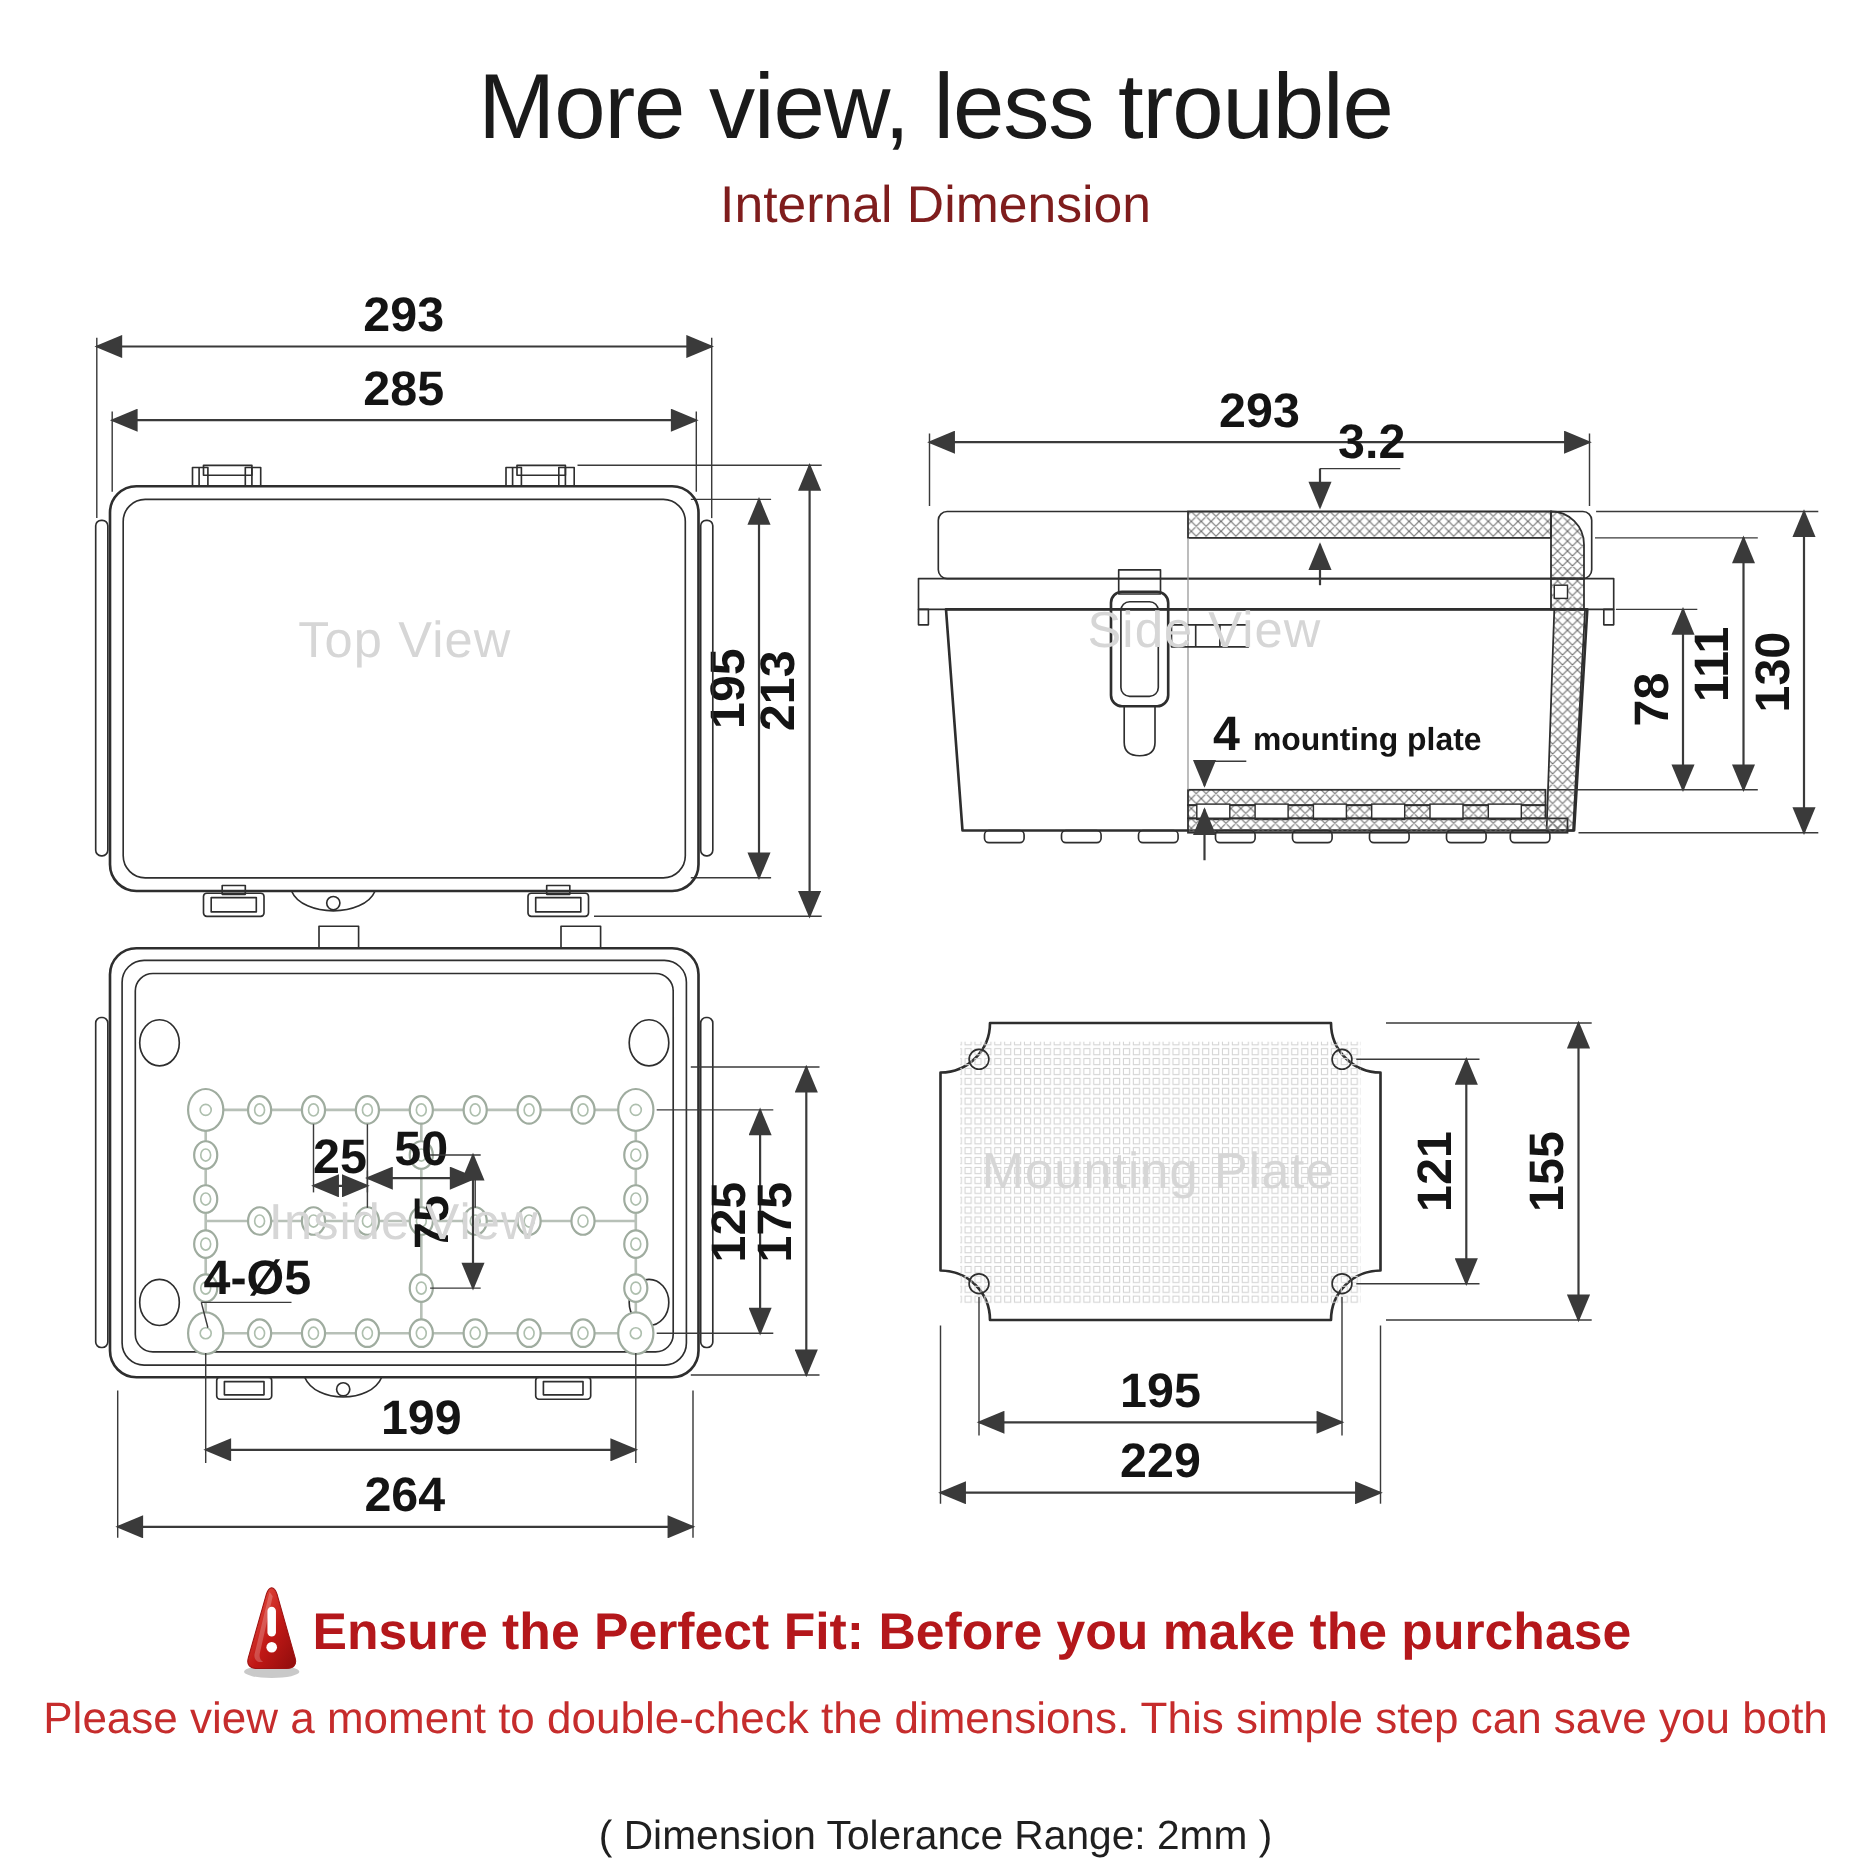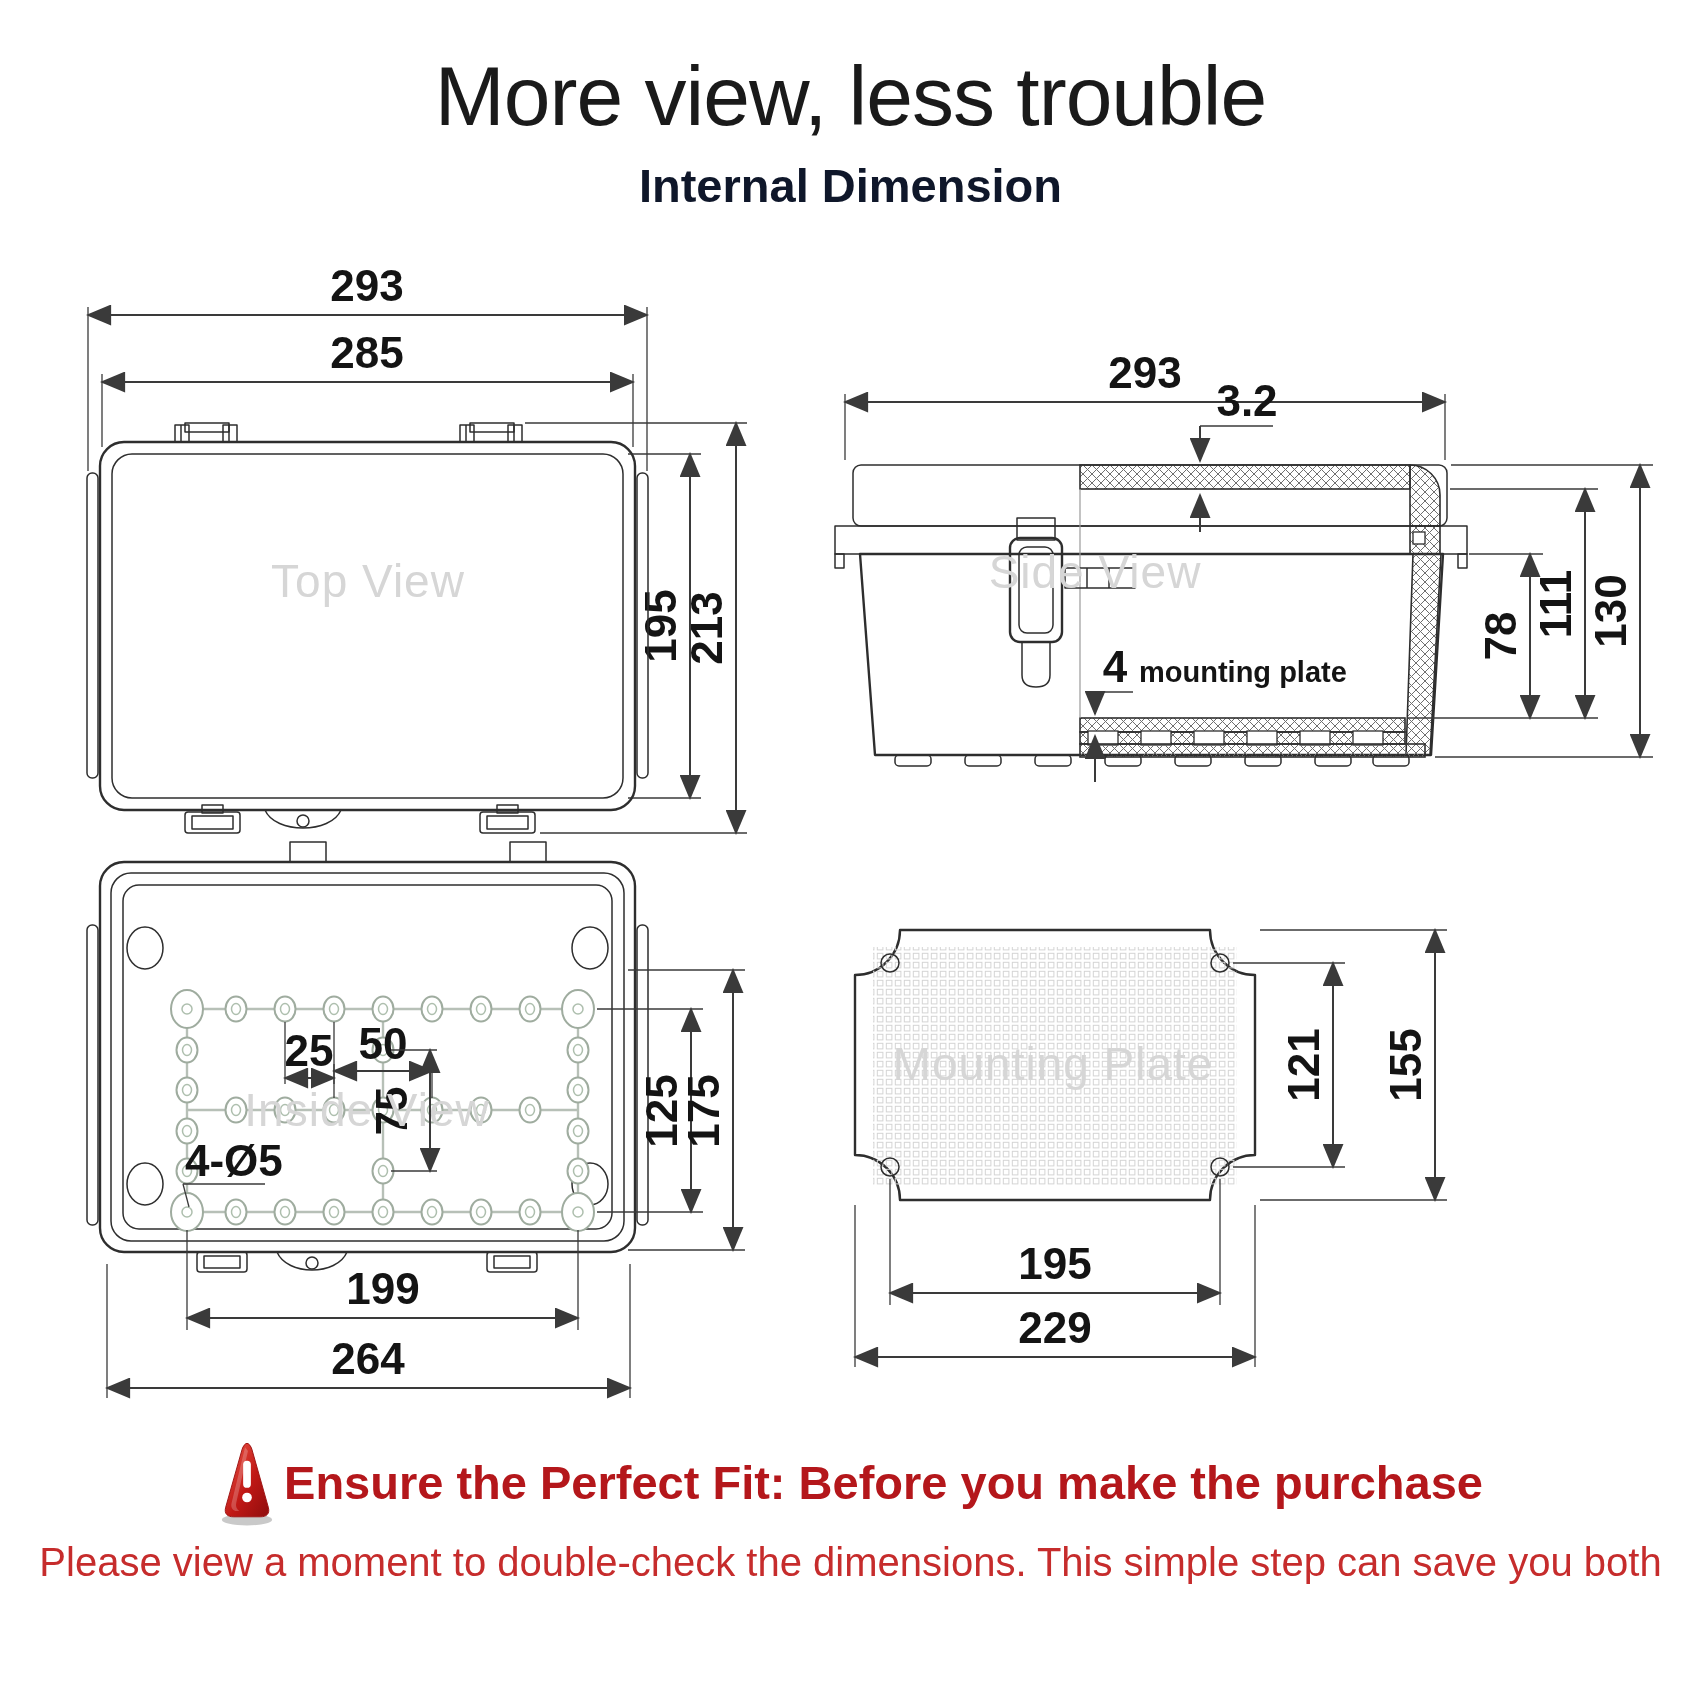--- a/index.html
+++ b/index.html
@@ -1,21 +1,21 @@
 <!DOCTYPE html>
 <html><head>
 <meta charset="utf-8">
 <style>
   html,body{margin:0;padding:0;background:#ffffff;}
   .canvas{position:relative;width:1701px;height:1701px;background:#fff;overflow:hidden;
           font-family:"Liberation Sans",sans-serif;}
   .abs{position:absolute;}
   .title{left:0;top:48px;width:1701px;text-align:center;font-size:84px;font-weight:400;
          color:#1a1a1a;letter-spacing:-1px;}
-  .subtitle{left:0;top:158px;width:1701px;text-align:center;font-size:47px;font-weight:700;color:#0f172a;}
+  .subtitle{left:0;top:158px;width:1701px;text-align:center;font-size:47px;font-weight:400;color:#7f1d1d;}
   .warn-row{left:0;top:1436px;width:1701px;display:flex;justify-content:center;align-items:center;gap:8px;}
   .warn-head{font-size:47px;font-weight:700;color:#b4171b;}
   .warn-body{left:0;width:1701px;text-align:center;font-size:40px;color:#c62c2c;}
   .tol{left:0;top:1648px;width:1701px;text-align:center;font-size:37px;color:#1f1f1f;}
   
   .ol{fill:none;stroke:#2e2e2e;stroke-width:2.4;stroke-linejoin:round;}
   .olf{fill:#fff;stroke:#2e2e2e;stroke-width:2.4;stroke-linejoin:round;}
   .ol2{fill:none;stroke:#2e2e2e;stroke-width:1.5;stroke-linejoin:round;}
   .dim{stroke:#3a3a3a;stroke-width:2;fill:none;}
   .ext{stroke:#3a3a3a;stroke-width:1.3;fill:none;}
@@ -355,14 +355,15 @@
       <ellipse cx="30" cy="85" rx="26" ry="6" fill="#c9c9c9"></ellipse>
       <path d="M30,6 C32,6 34,9 35,12 L52,72 C54,79 50,82 44,82 L16,82 C10,82 6,79 8,72 L25,12 C26,9 28,6 30,6 Z" fill="url(#redg)" stroke="#9d1313" stroke-width="1"></path>
       <path d="M28,10 L14,68 C13,72 15,75 18,76 L22,76 C19,74 18,71 19,67 L31,14 Z" fill="#ffffff" opacity="0.22"></path>
       <rect x="26" y="24" width="8" height="28" rx="4" fill="#ffffff"></rect>
       <circle cx="30" cy="62" r="5" fill="#ffffff"></circle>
     </svg>
     <span class="warn-head">Ensure the Perfect Fit: Before you make the purchase</span>
   </div>
 
   <div class="abs warn-body" style="top:1540px;">Please view a moment to double-check the dimensions. This simple step can save you both</div>
+  <div class="abs tol">( Dimension Tolerance Range: 2mm )</div>
 
 </div>
 
 </body></html>

